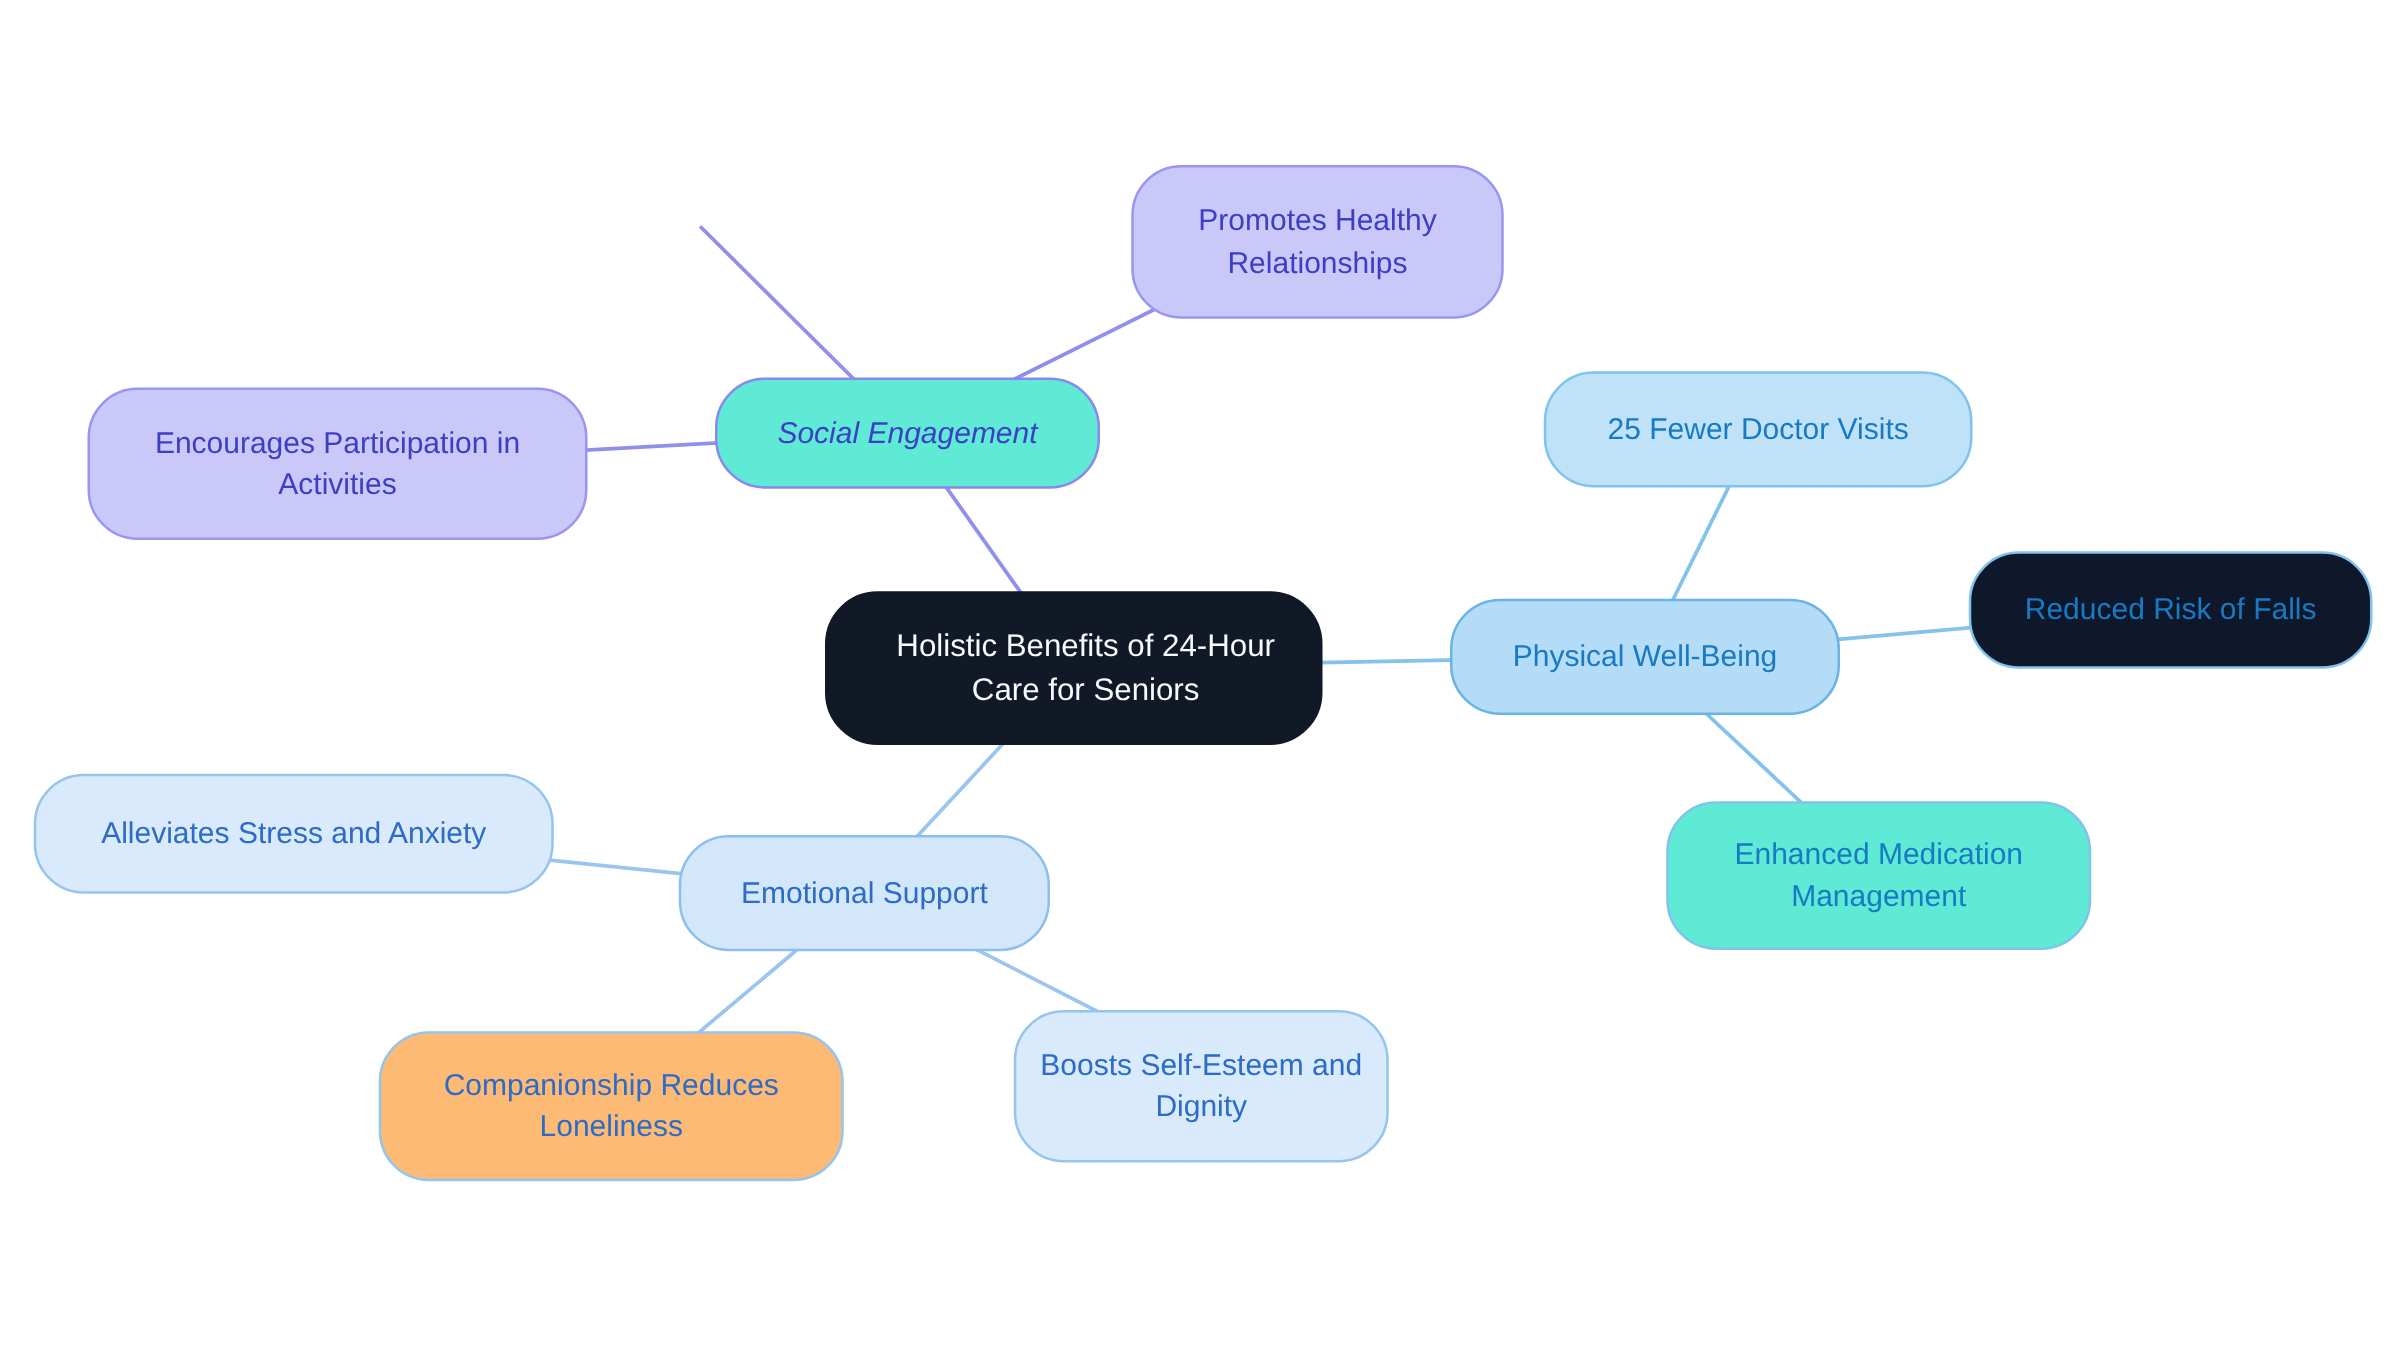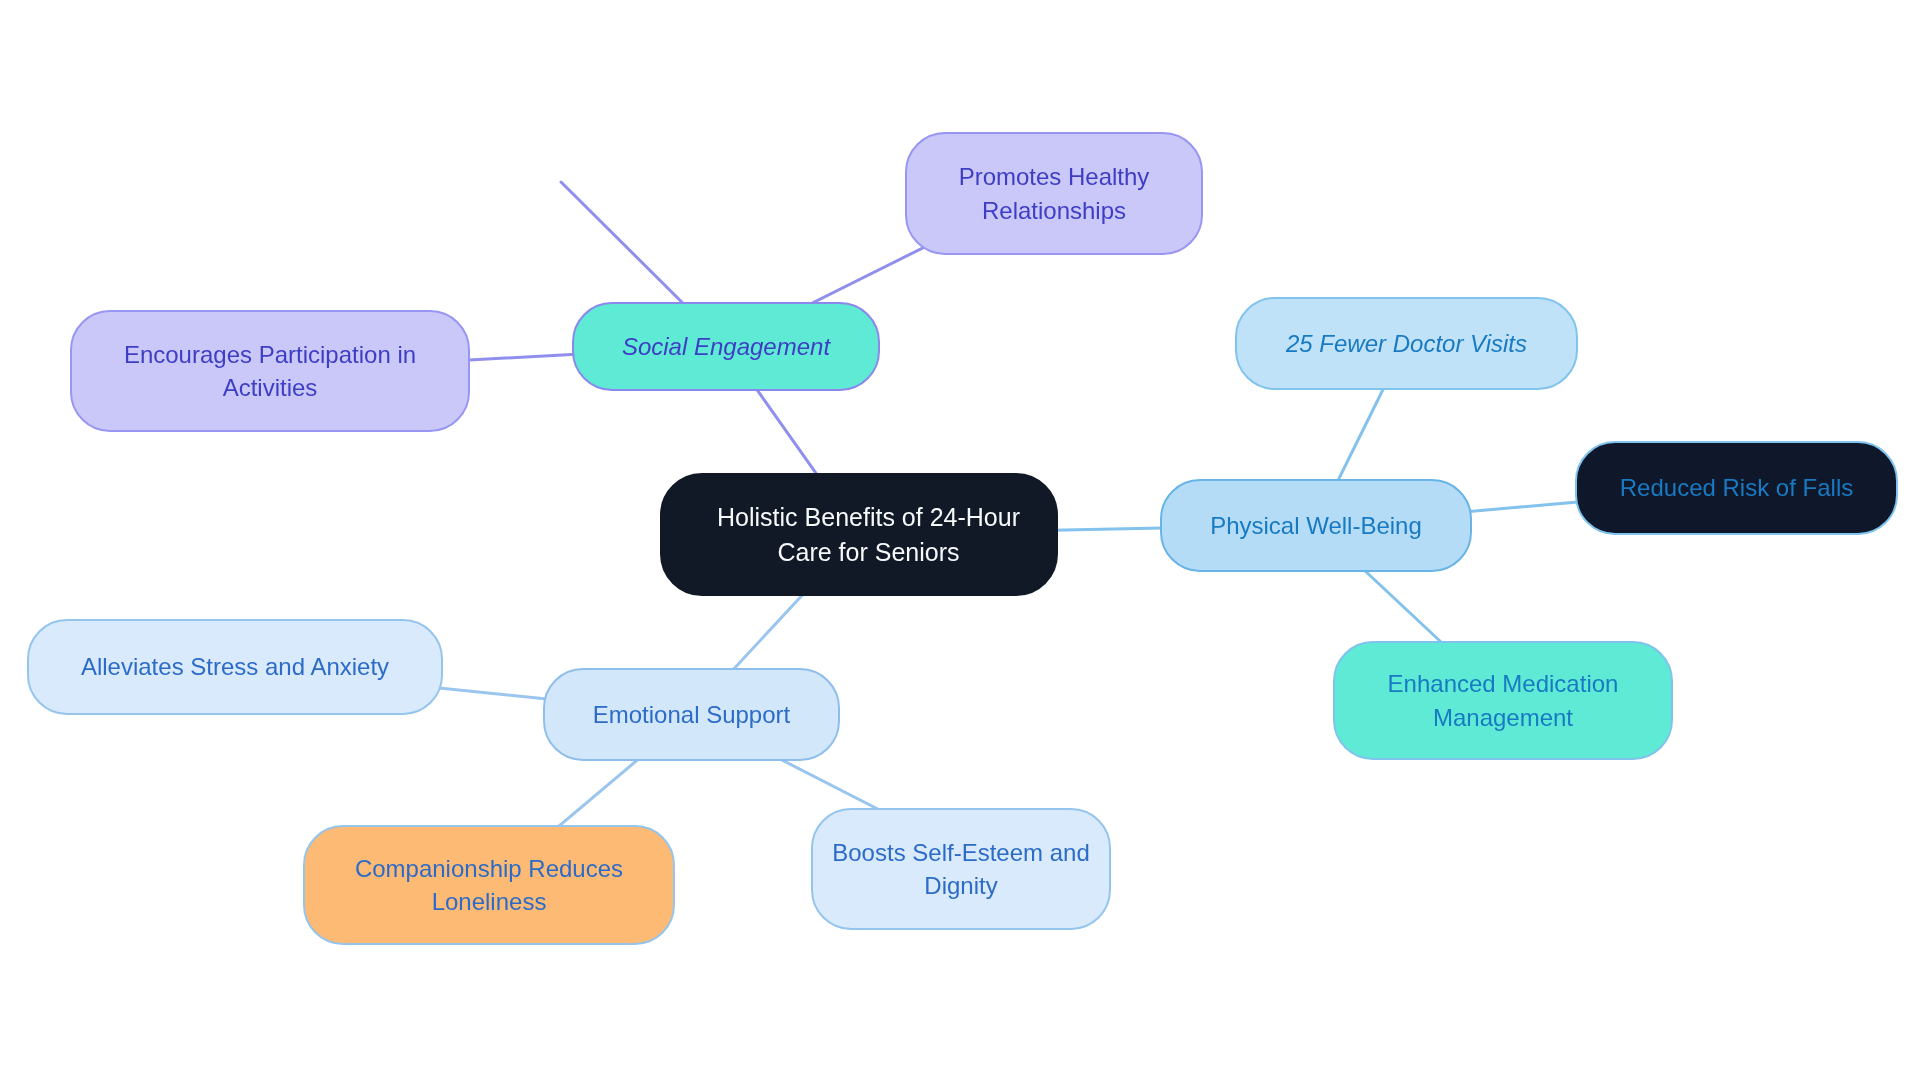--- a/index.html
+++ b/index.html
@@ -81,21 +81,21 @@
   <div class="node" style="left: 882px; top: 132px; width: 298px; height: 123px; background-color: rgb(201, 200, 249); border-color: rgb(152, 150, 242); color: rgb(62, 62, 197); margin-left: 23px;">
     <span class="label">Promotes Healthy Relationships</span>
   </div>
   <div class="node" style="left: 70px; top: 310px; width: 400px; height: 122px; background-color: rgb(201, 200, 249); border-color: rgb(152, 150, 242); color: rgb(62, 62, 197);">
     <span class="label">Encourages Participation in Activities</span>
   </div>
 
   <div class="node" style="left: 1160px; top: 479px; width: 312px; height: 93px; background-color: rgb(180, 220, 246); border-color: rgb(104, 180, 230); color: rgb(24, 122, 195);">
     <span class="label">Physical Well-Being</span>
   </div>
-  <div class="node" style="left: 1235px; top: 297px; width: 343px; height: 93px; background-color: rgb(191, 226, 248); border-color: rgb(128, 195, 237); color: rgb(24, 122, 195); font-style: italic;">
+  <div class="node" style="left: 1235px; top: 297px; width: 343px; height: 93px; background-color: rgb(191, 226, 248); border-color: rgb(128, 195, 237); color: rgb(24, 122, 195);">
     <span class="label">25 Fewer Doctor Visits</span>
   </div>
   <div class="node" style="left: 1575px; top: 441px; width: 323px; height: 94px; background-color: #0f172a; border-color: rgb(128, 195, 237); color: rgb(24, 122, 195);">
     <span class="label">Reduced Risk of Falls</span>
   </div>
   <div class="node" style="left: 1333px; top: 641px; width: 340px; height: 119px; background-color: #5eead4; border-color: rgb(128, 195, 237); color: rgb(24, 122, 195);">
     <span class="label">Enhanced Medication Management</span>
   </div>
 
   <div class="node" style="left: 543px; top: 668px; width: 297px; height: 93px; background-color: rgb(210, 231, 249); border-color: rgb(142, 190, 235); color: rgb(44, 107, 200);">

